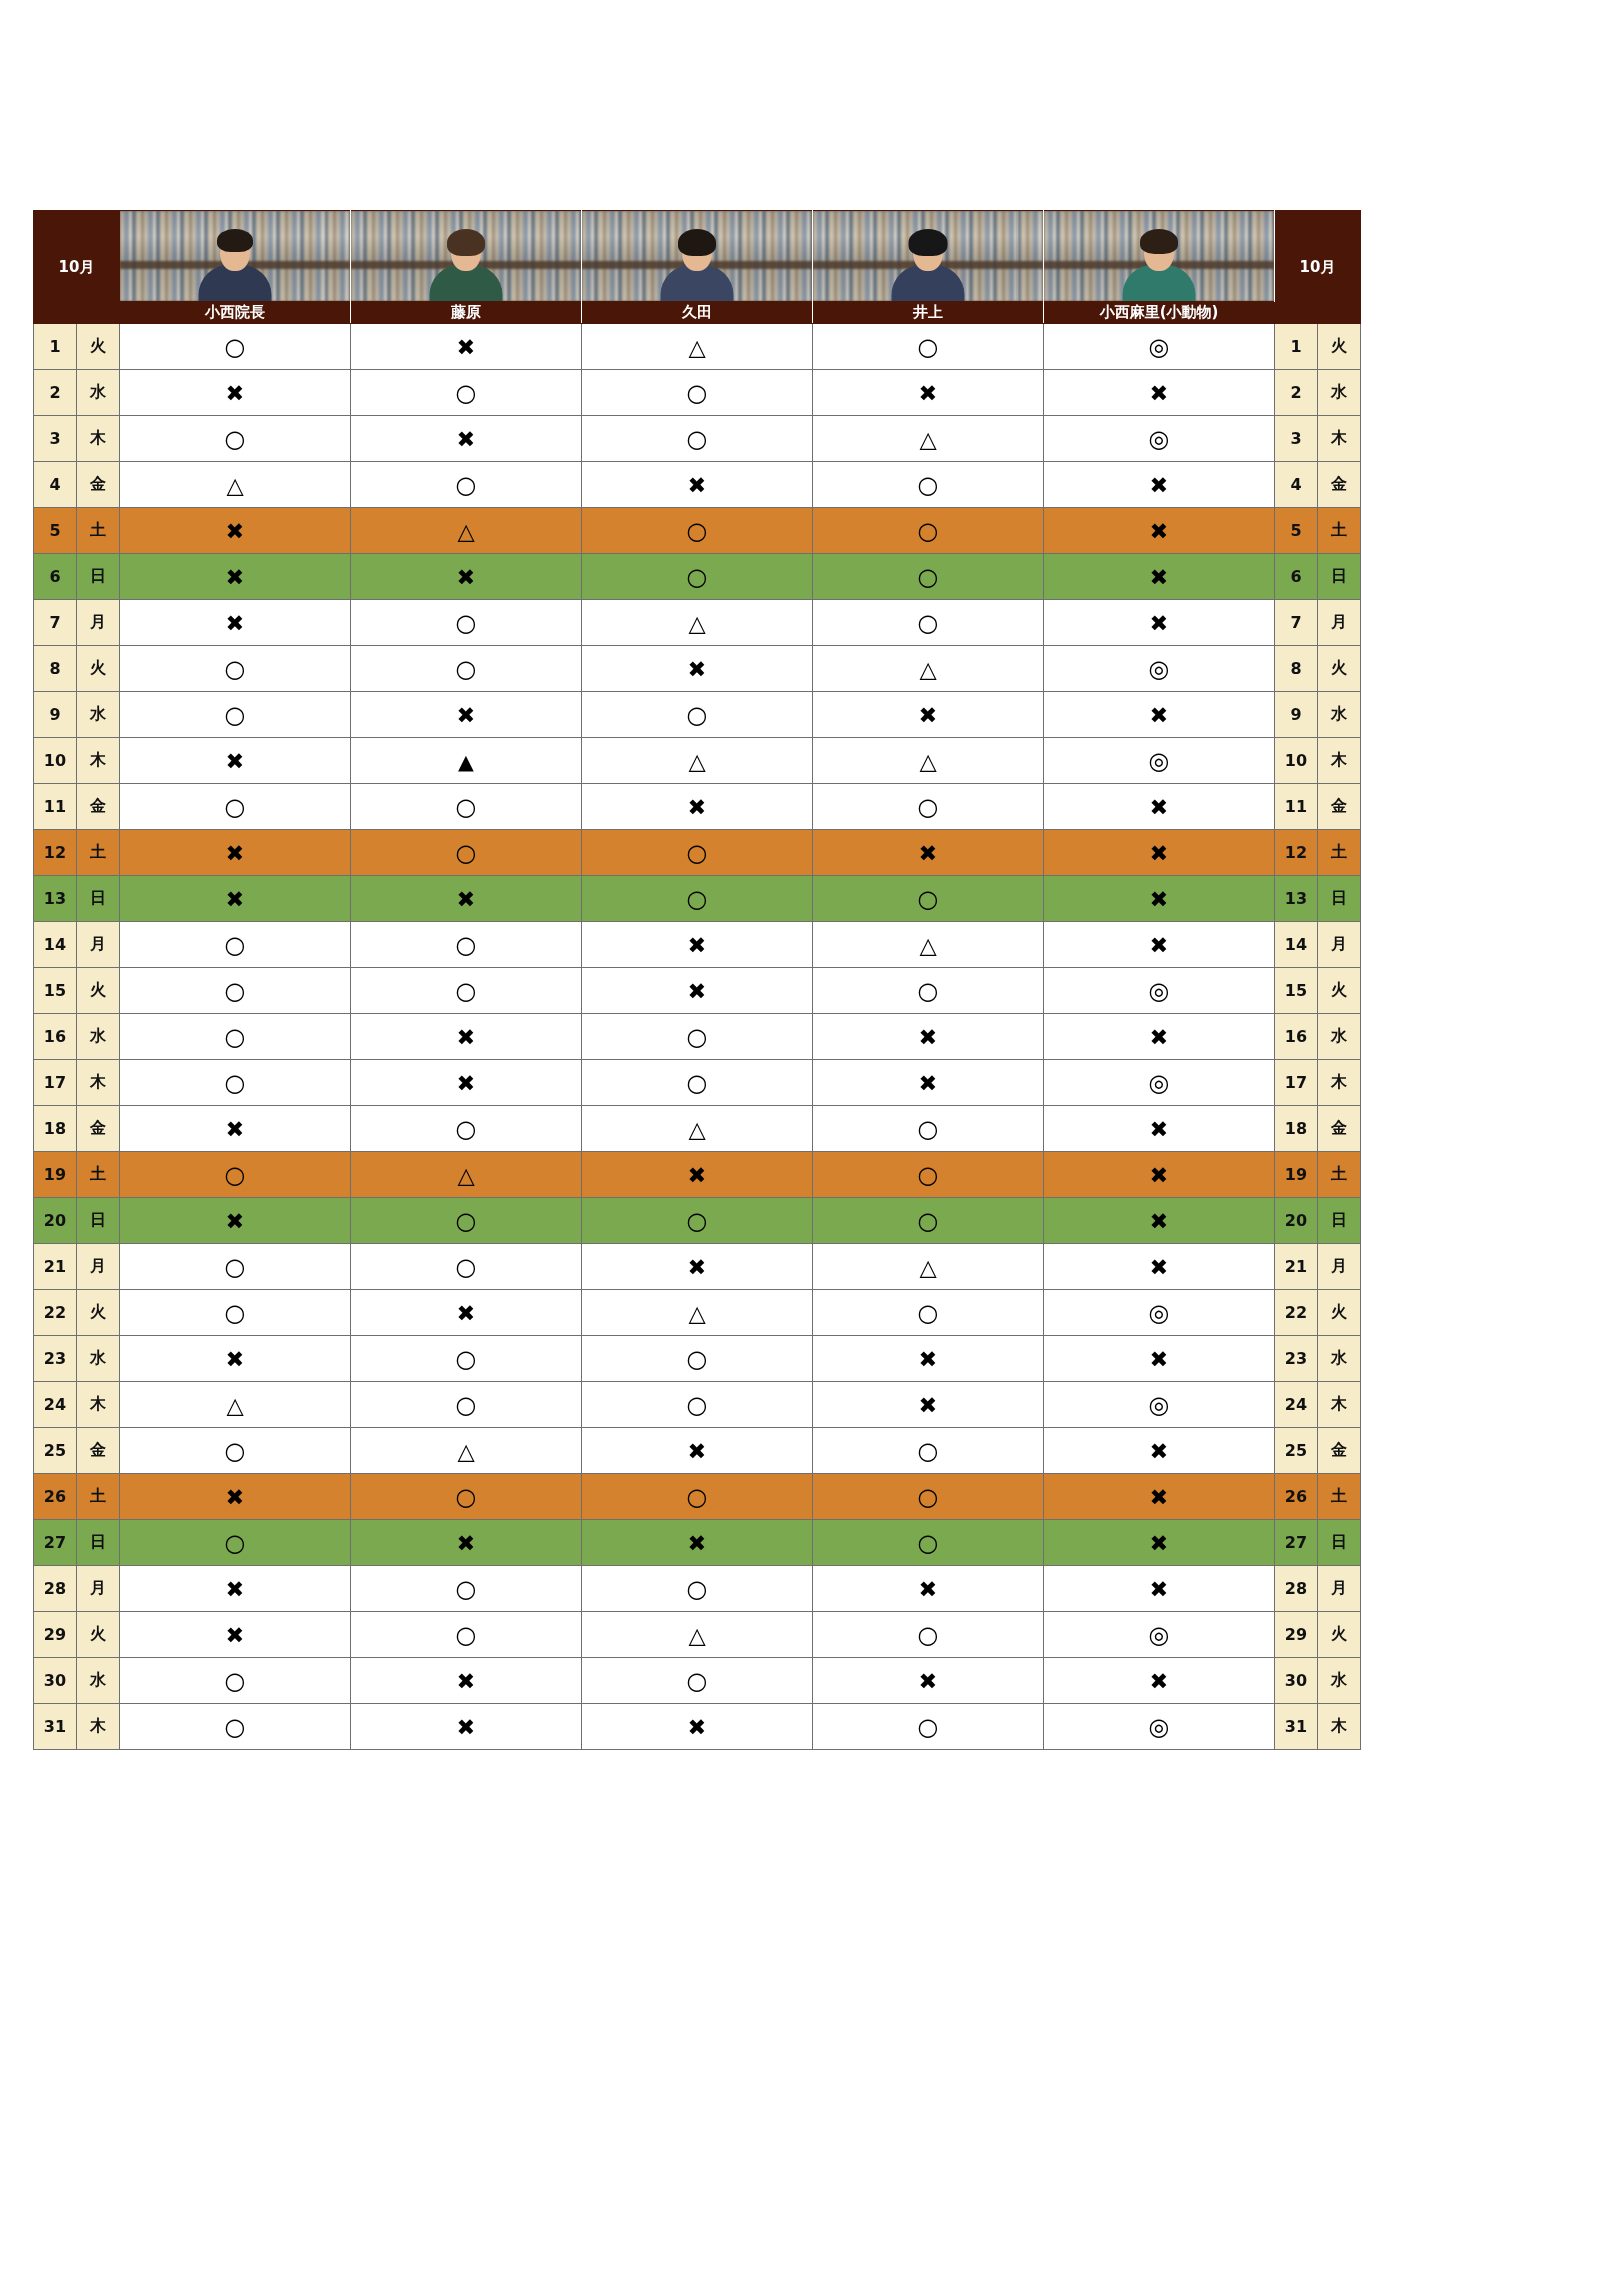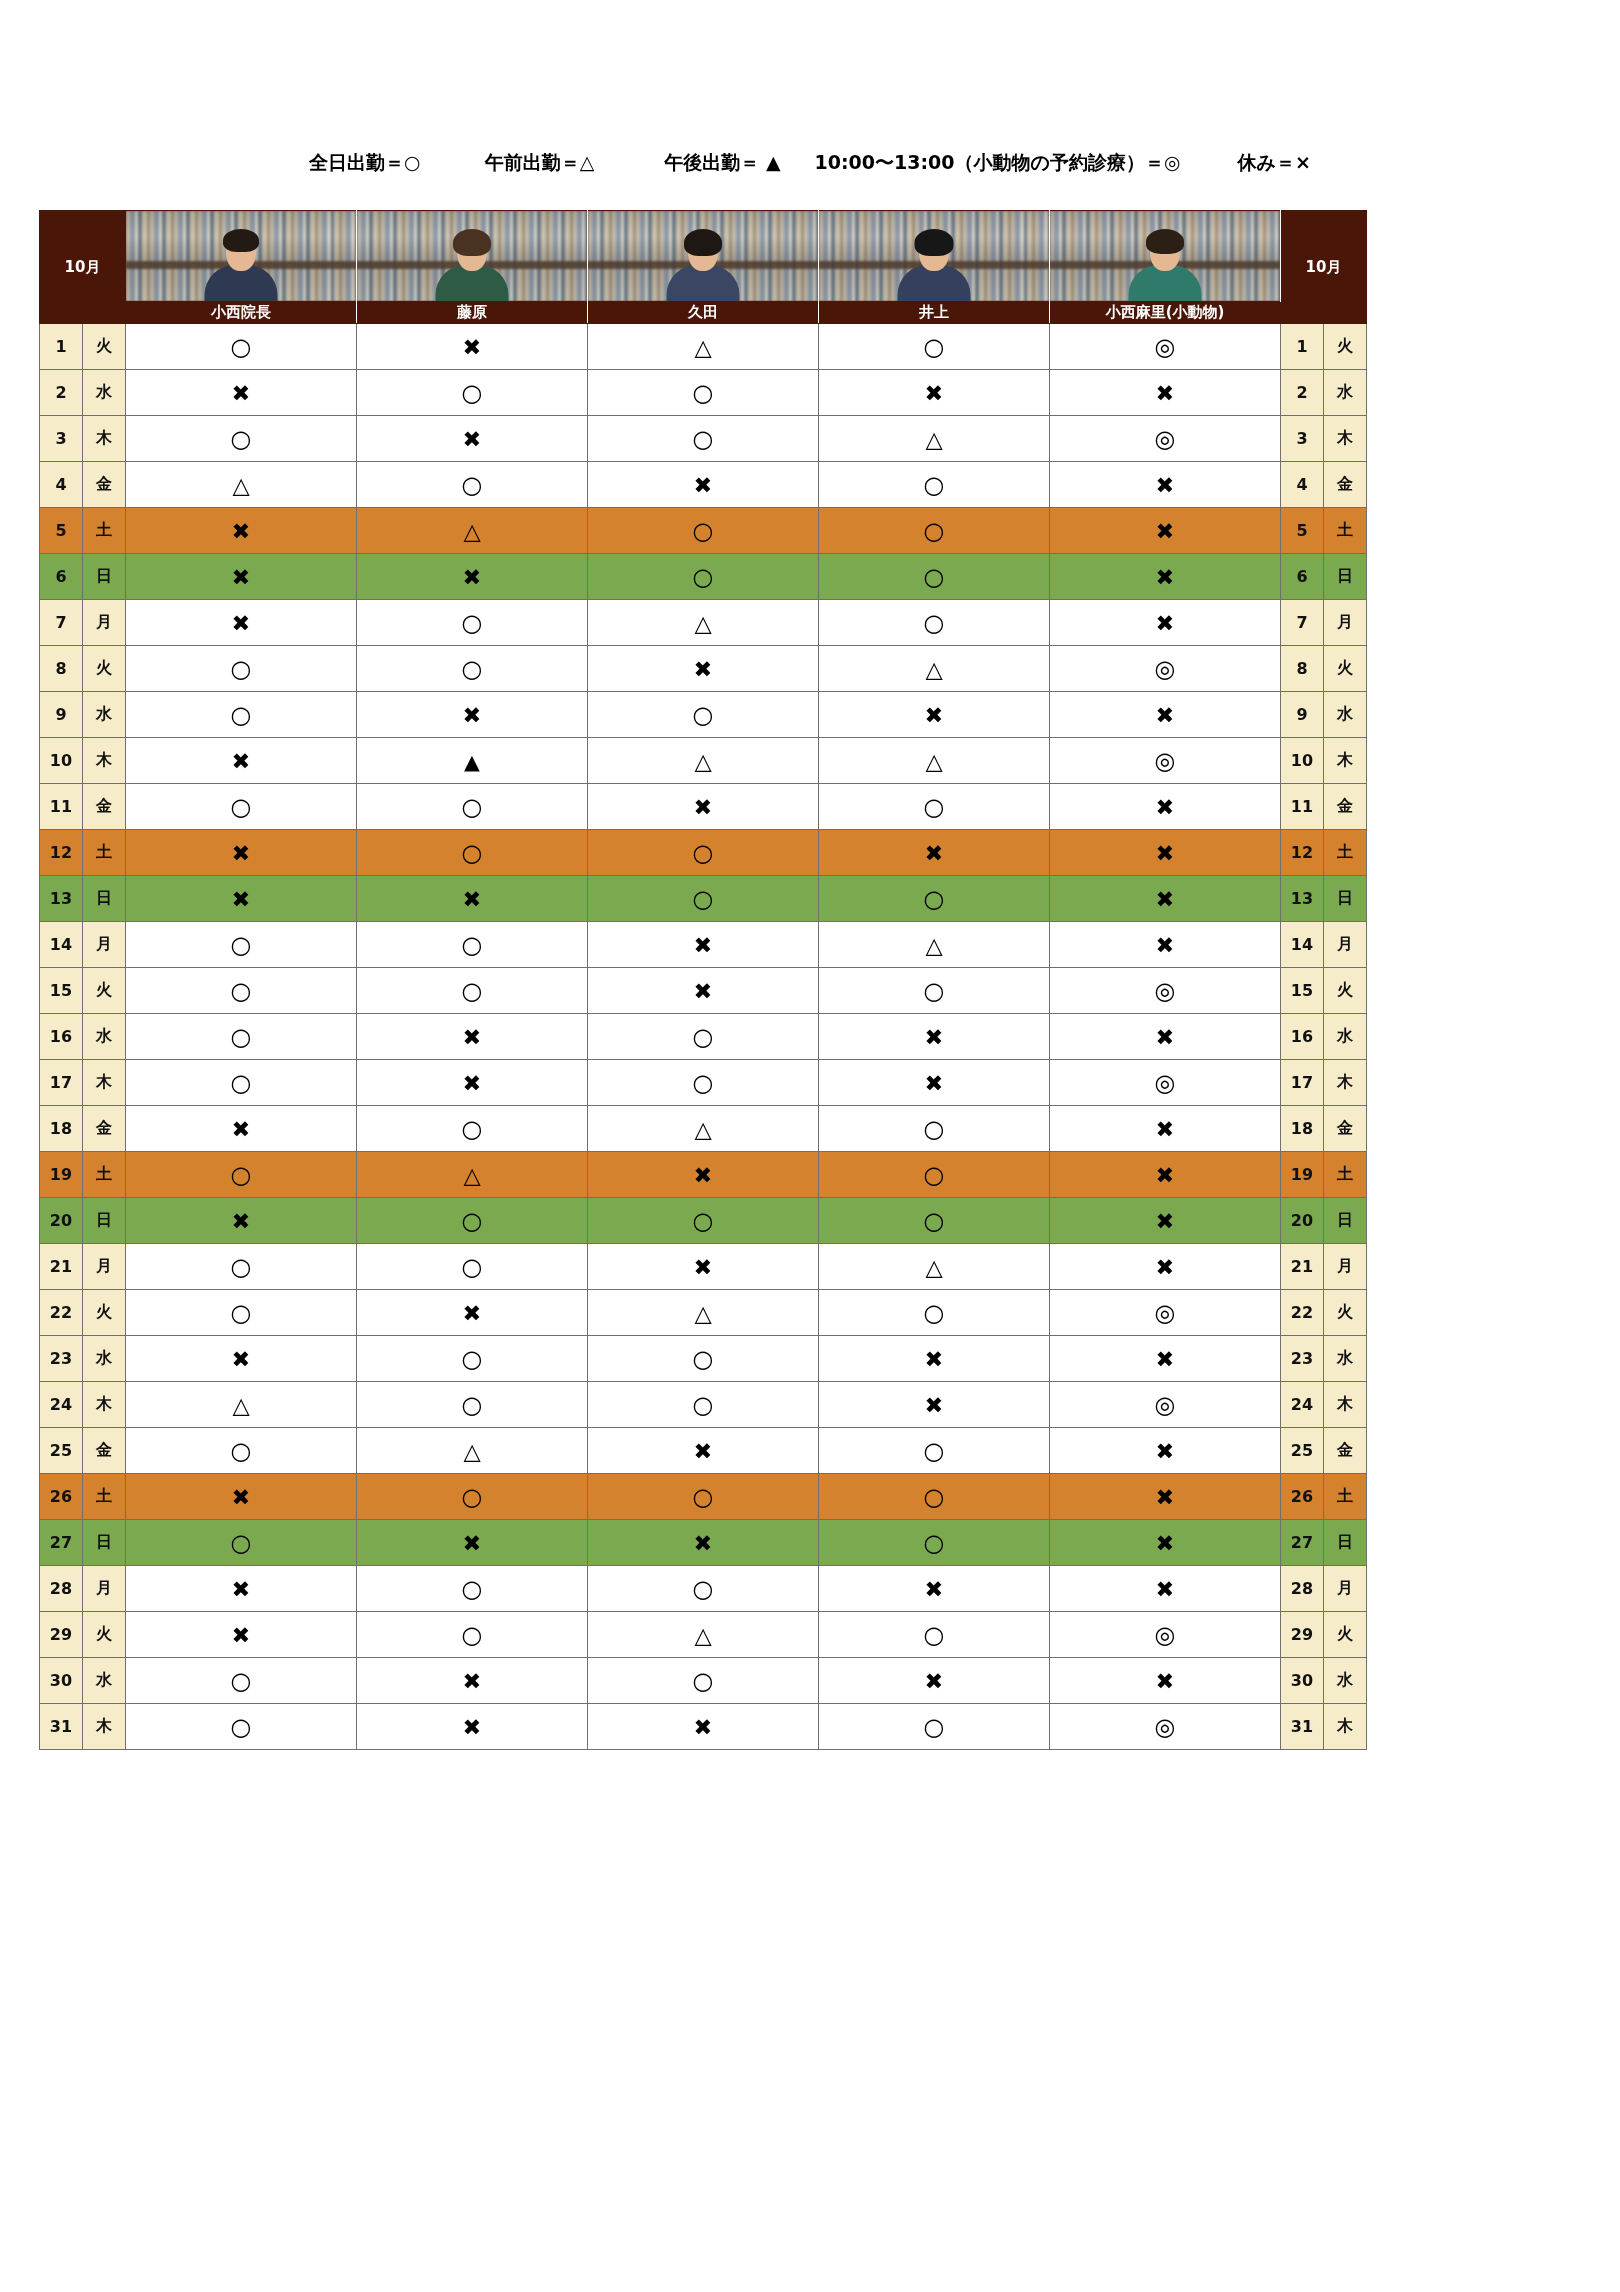--- a/index.html
+++ b/index.html
@@ -30,21 +30,21 @@
   }
   .legend-item { white-space: nowrap; }
   .lg-gap-1 { width: 64px; }
   .lg-gap-2 { width: 70px; }
   .lg-gap-3 { width: 34px; }
   .lg-gap-4 { width: 57px; }
 
   
   .sched {
     position: absolute;
-    left: 39px; top: 210px;
+    left: 33px; top: 210px;
     border-collapse: collapse;
     table-layout: fixed;
   }
   .sched td, .sched th {
     border: 0.9px solid #6f6f6f;
     padding: 0;
     margin: 0;
     text-align: center;
     vertical-align: middle;
   }
@@ -172,31 +172,20 @@
   .mk.circle { font-size: 24px; }
   .mk.dbl { font-size: 24px; }
   .mk.tri { font-size: 22.4px; }
   .mk.tri-f { font-size: 20.6px; }
 </style>
 </head>
 <body>
 
 <div class="page">
 
-  <div class="legend">
-    <span class="legend-item">全日出勤＝○</span>
-    <span class="lg-gap-1"></span>
-    <span class="legend-item">午前出勤＝△</span>
-    <span class="lg-gap-2"></span>
-    <span class="legend-item">午後出勤＝ ▲</span>
-    <span class="lg-gap-3"></span>
-    <span class="legend-item">10:00〜13:00（小動物の予約診療）＝◎</span>
-    <span class="lg-gap-4"></span>
-    <span class="legend-item">休み＝×</span>
-  </div>
 
   <table class="sched">
     <colgroup>
       <col class="c-num">
         <col class="c-dow">
       <col class="c-staff">
         <col class="c-staff">
         <col class="c-staff">
         <col class="c-staff">
         <col class="c-staff">

